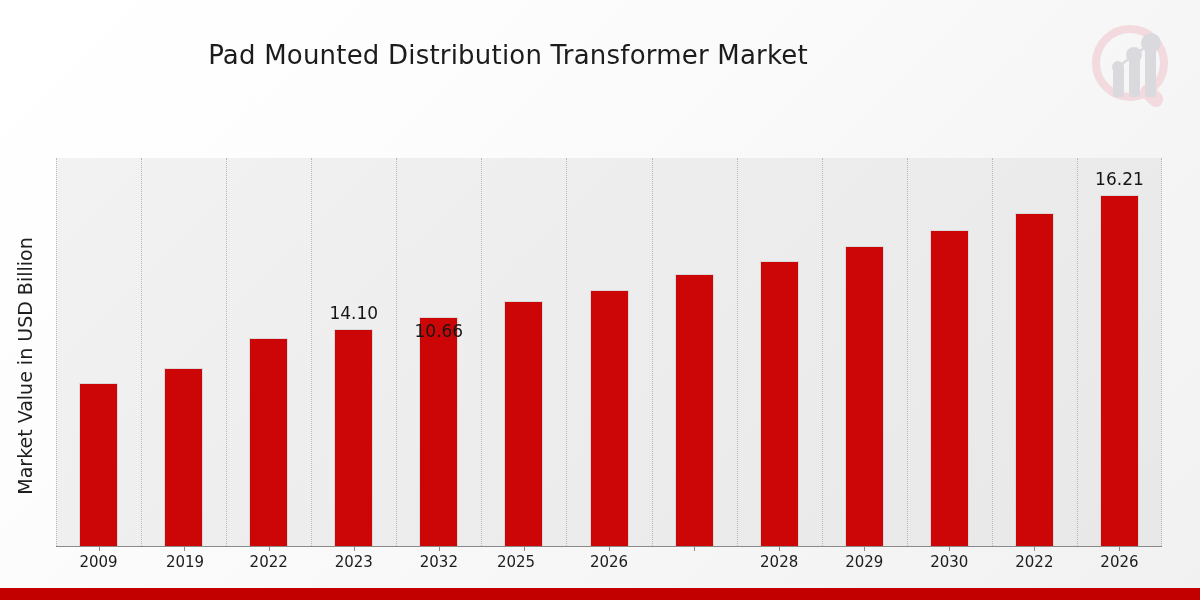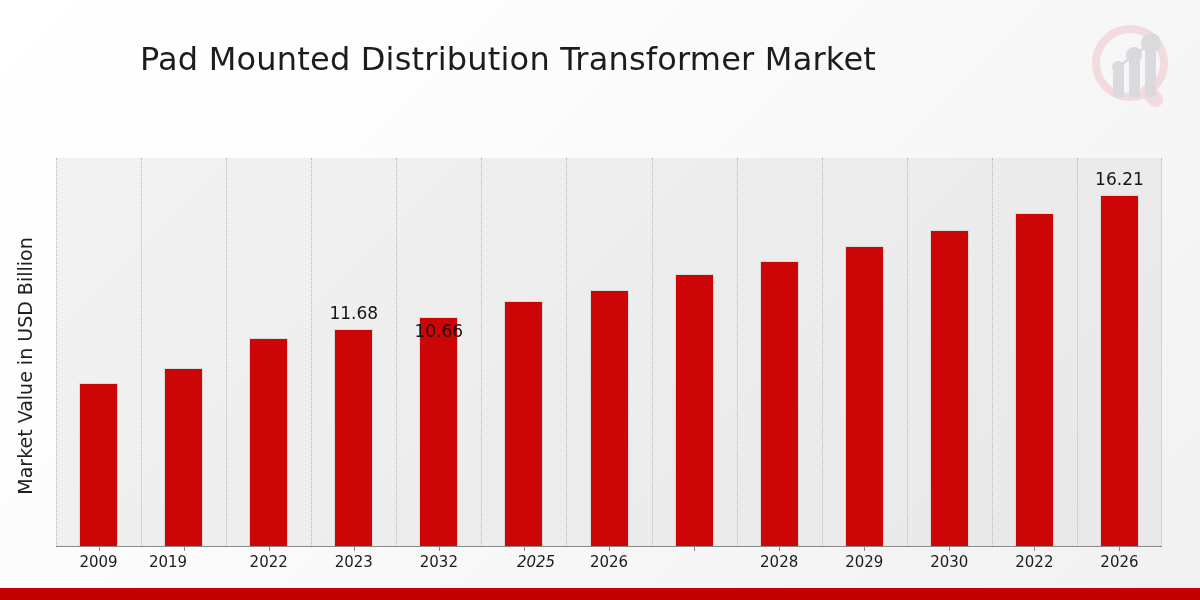--- a/index.html
+++ b/index.html
@@ -23,21 +23,21 @@
     box-sizing: border-box;
   }
 
   
   .chart-title {
     position: absolute;
     top: 40px;
     left: 0;
     width: 1016px;
     text-align: center;
-    font-size: 32px;
+    font-size: 26px;
     font-weight: 400;
     color: #1c1c1c;
     letter-spacing: 0.2px;
     white-space: nowrap;
   }
 
   
   .logo-watermark {
     position: absolute;
     top: 18px;
@@ -199,42 +199,42 @@
         <div class="bar" style="left: 958.885px; width: 39px; height: 332.666px; background: rgb(204, 6, 6);"></div>
         <div class="bar" style="left: 1043.96px; width: 39px; height: 350.891px; background: rgb(204, 6, 6);"></div>
       </div>
   </div>
 
   <div class="xaxis-line"></div>
   <div class="xaxis-ticks">
       <div class="tick" style="left: 98.5385px;"></div>
       <div class="xtick-label" style="left: 98.5385px;">2009</div>
       <div class="tick" style="left: 183.615px;"></div>
-      <div class="xtick-label" style="left: 168px; text-align: center;">2019</div>
+      <div class="xtick-label" style="left: 185px; text-align: center;">2019</div>
       <div class="tick" style="left: 268.692px;"></div>
       <div class="xtick-label" style="left: 268.692px;">2022</div>
       <div class="tick" style="left: 353.769px;"></div>
       <div class="xtick-label" style="left: 353.769px;">2023</div>
       <div class="tick" style="left: 438.846px;"></div>
       <div class="xtick-label" style="left: 438.846px;">2032</div>
       <div class="tick" style="left: 523.923px;"></div>
-      <div class="xtick-label" style="left: 536px; font-style: italic;">2025</div>
+      <div class="xtick-label" style="left: 516px;">2025</div>
       <div class="tick" style="left: 609px;"></div>
       <div class="xtick-label" style="left: 609px;">2026</div>
       <div class="tick" style="left: 694.077px;"></div>
       <div class="xtick-label" style="left: 694.077px; margin-top: 42px;">2027</div>
       <div class="tick" style="left: 779.154px;"></div>
       <div class="xtick-label" style="left: 779.154px;">2028</div>
       <div class="tick" style="left: 864.231px;"></div>
       <div class="xtick-label" style="left: 864.231px; text-align: right;">2029</div>
       <div class="tick" style="left: 949.308px;"></div>
       <div class="xtick-label" style="left: 949.308px;">2030</div>
       <div class="tick" style="left: 1034.38px;"></div>
       <div class="xtick-label" style="left: 1034.38px;">2022</div>
       <div class="tick" style="left: 1119.46px;"></div>
       <div class="xtick-label" style="left: 1119.46px;">2026</div>
     </div>
 
   <div class="footer-band"></div>
-<div class="bar-label" style="left: 353.769px; top: 303.054px;">11.68</div>
+<div class="bar-label" style="left: 353.769px; top: 303.054px;">14.10</div>
     <div class="bar-label" style="left: 438.846px; top: 290.977px; margin-top: 30px;">10.66</div>
     <div class="bar-label" style="left: 1119.46px; top: 169.109px;">16.21</div>
   </div>
 
 </body></html>

